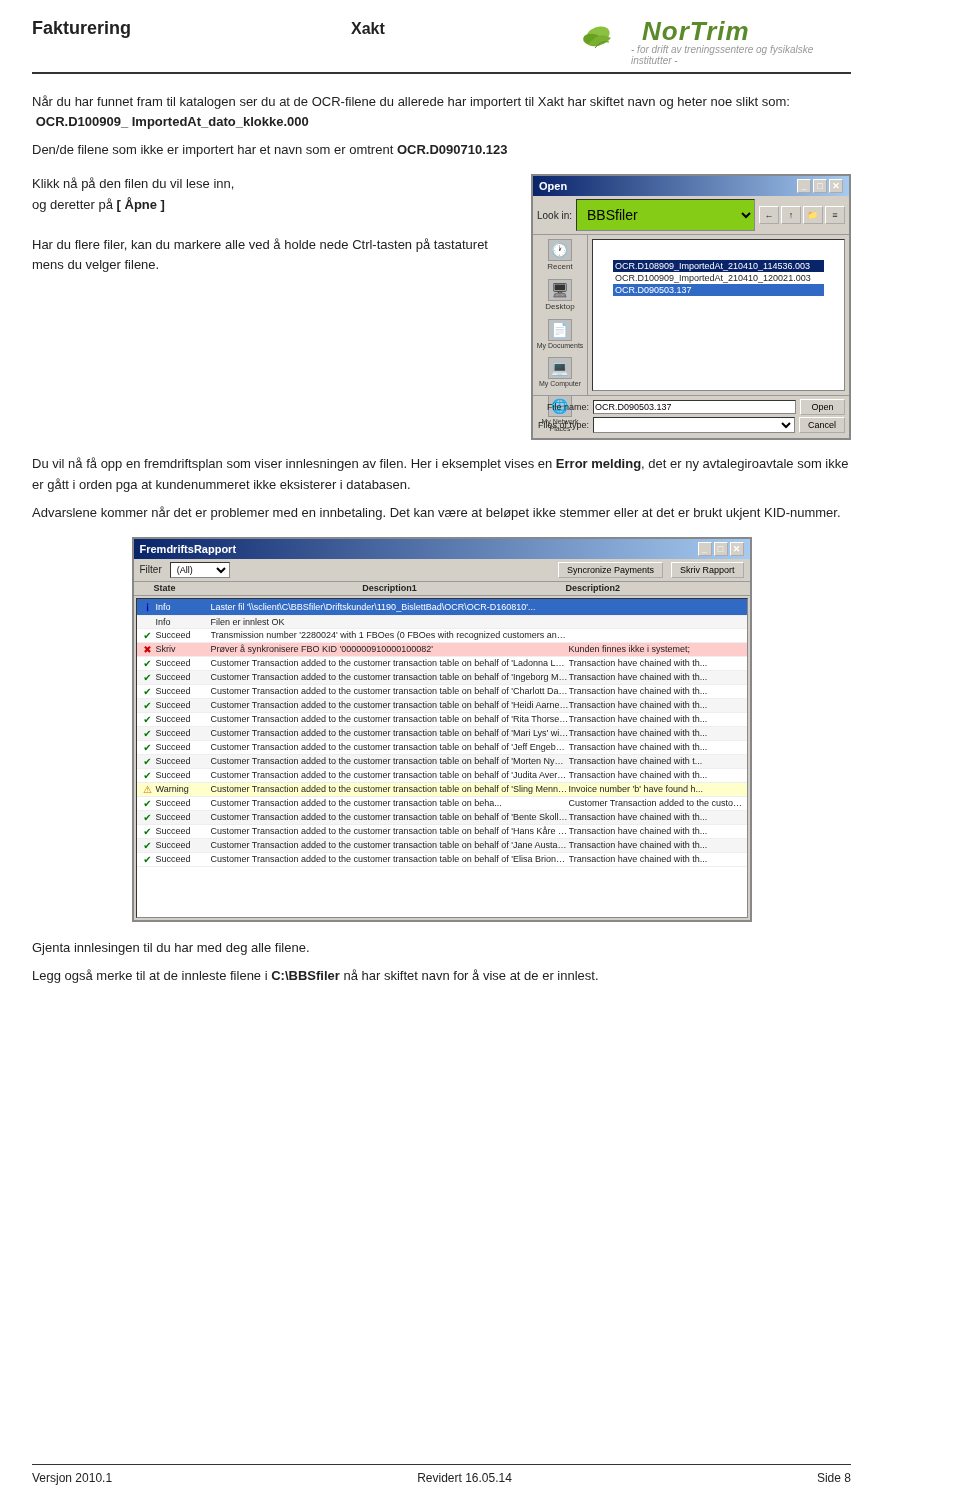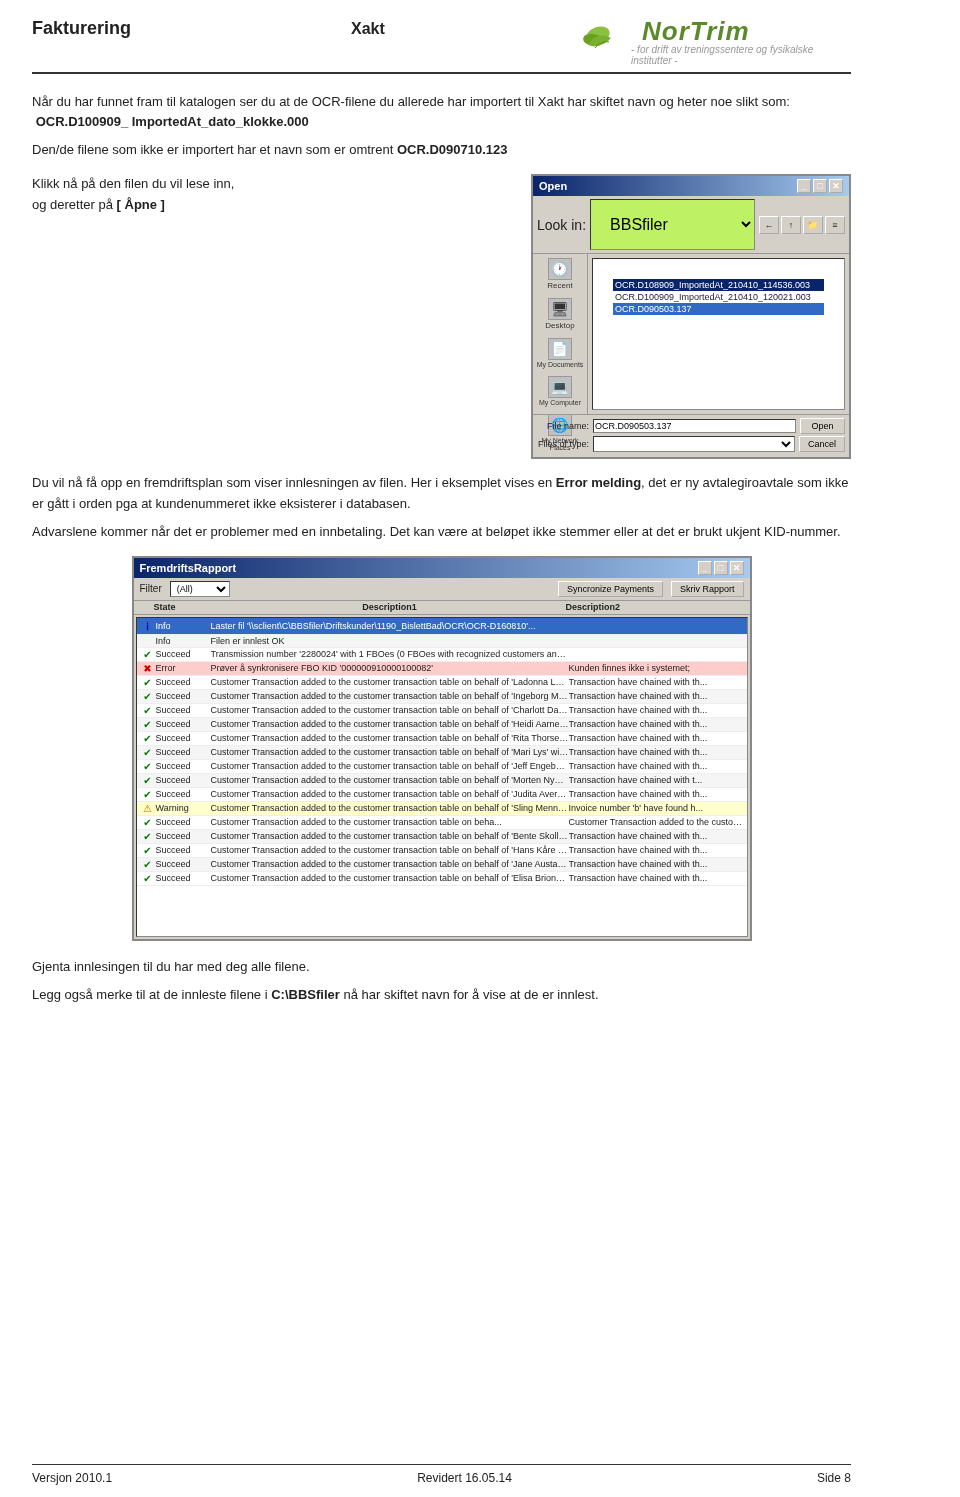--- a/index.html
+++ b/index.html
@@ -100,26 +100,26 @@
     }
     .dialog-toolbar {
       background: #d4d0c8;
       padding: 3px 4px;
       display: flex;
       align-items: center;
       gap: 4px;
       border-bottom: 1px solid #999;
     }
     .dialog-toolbar label {
+      font-size: 10px;
+    }
+    .dialog-toolbar select {
       font-size: 14px;
-    }
-    .dialog-toolbar select {
-      font-size: 16px;
-      padding: 15px;
-      background: #bef264;
+      padding: 6px;
+      background: #84cc16;
       border: 1px inset #888;
       flex: 1;
     }
     .dialog-toolbar-icons {
       display: flex;
       gap: 2px;
     }
     .dialog-toolbar-icon {
       width: 20px;
       height: 18px;
@@ -406,20 +406,23 @@
     </p>
   </div>
 
   <div class="two-col">
     <div class="text-col">
       <p>
         Klikk nå på den filen du vil lese inn,<br>
         og deretter på <span class="bold">[ Åpne ]</span>
       </p>
       <br>
+      <p>
+        Har du flere filer, kan du markere alle ved å holde nede Ctrl-tasten på tastaturet mens du velger filene.
+      </p>
     </div>
 
     <div class="img-col">
       <div class="open-dialog">
         <div class="dialog-titlebar">
           <span>Open</span>
           <div class="dialog-titlebar-btns">
             <div class="dialog-titlebar-btn">_</div>
             <div class="dialog-titlebar-btn">□</div>
             <div class="dialog-titlebar-btn">✕</div>
@@ -533,21 +536,21 @@
 
         <div class="rapport-row">
           <span class="col-icon icon-success">✔</span>
           <span class="col-state">Succeed</span>
           <span class="col-desc1">Transmission number '2280024' with 1 FBOes (0 FBOes with recognized customers and 1 FBOes with...</span>
           <span class="col-desc2"></span>
         </div>
 
         <div class="rapport-row error-row">
           <span class="col-icon icon-error">✖</span>
-          <span class="col-state">Error</span>
+          <span class="col-state">Skriv</span>
           <span class="col-desc1">Prøver å synkronisere FBO KID '000000910000100082'</span>
           <span class="col-desc2">Kunden finnes ikke i systemet;</span>
         </div>
 
         <div class="rapport-row">
           <span class="col-icon icon-success">✔</span>
           <span class="col-state">Succeed</span>
           <span class="col-desc1">Customer Transaction added to the customer transaction table on behalf of 'Ladonna Larsen Bauer' ...</span>
           <span class="col-desc2">Transaction have chained with th...</span>
         </div>

